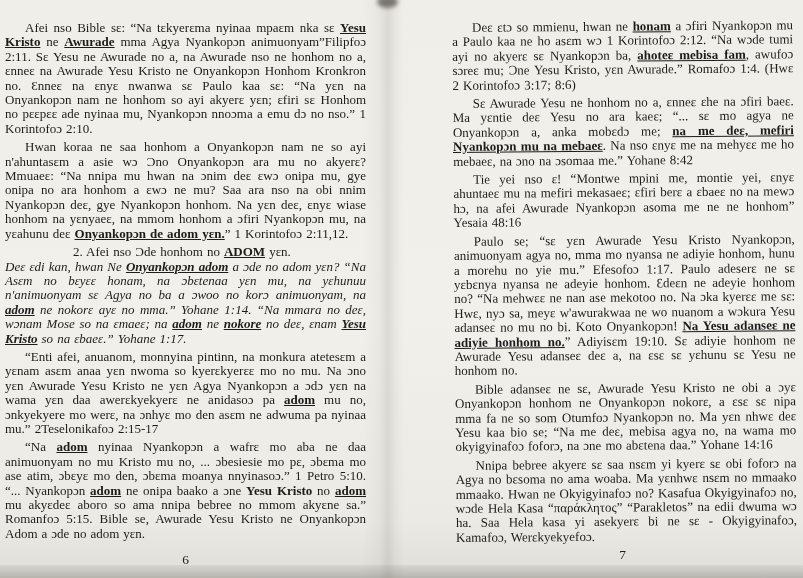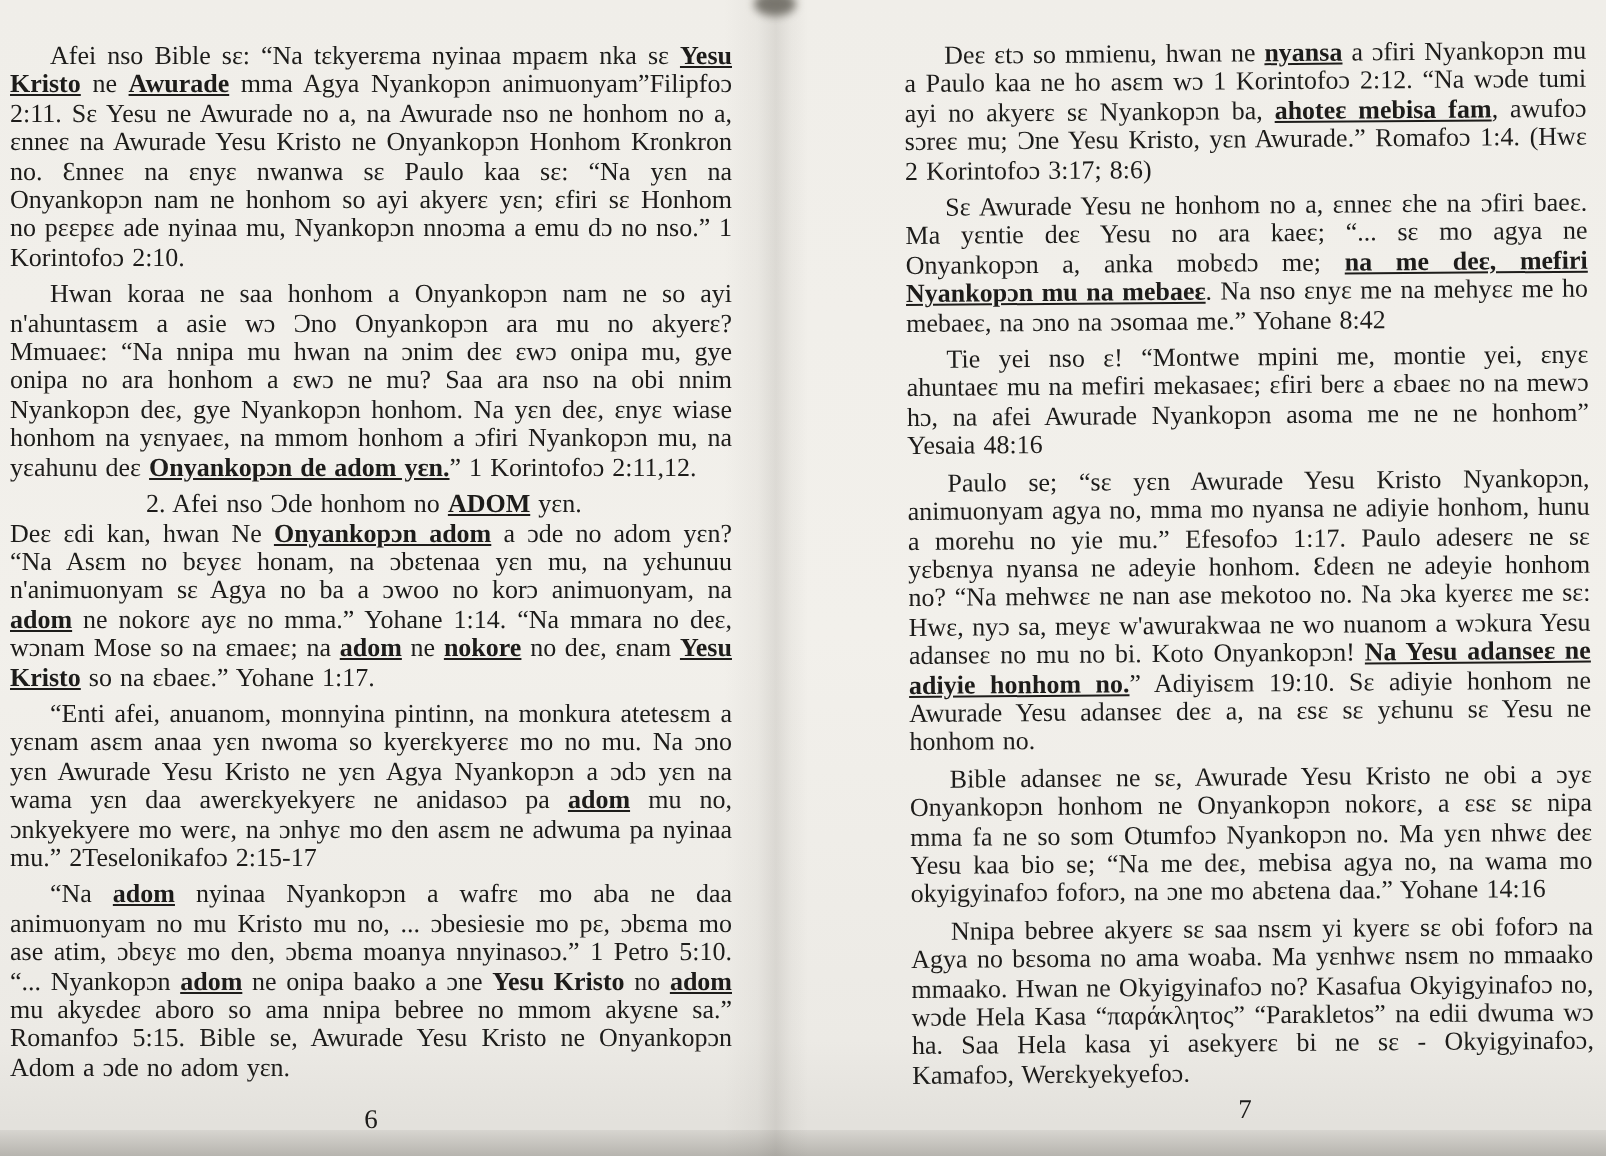--- a/index.html
+++ b/index.html
@@ -31,21 +31,21 @@
     color:#1d1c1a;
     font-size:13px; line-height:14.4px;
   }
   .page-body.left  { left:5px;   width:361px; }
   .page-body.right { left:452px; width:341px; transform:rotate(-0.45deg); transform-origin:top left; }
   .para {
     margin:0 0 4px 0;
     text-align:justify; text-indent:20px;
     word-spacing:0.06em;
   }
-  .para.flush { text-indent:0; }
+  .para.flush { text-indent:0;font-style:italic; }
   .para.list2 { text-indent:68px; }
   .para.tight { margin-bottom:0; }
   .b  { font-weight:bold; }
   .bu { font-weight:bold; text-decoration:underline; }
   .page-number {
     position:absolute; text-align:center;
     color:#1d1c1a; font-size:13.5px;
   }
   .page-number.left  { left:5px;   width:361px; top:552px; }
   .page-number.right { left:452px; width:341px; top:547px; }
@@ -60,21 +60,21 @@
 <div class="page-body left">
     <p class="para"><span>Afei nso Bible sɛ: “Na tɛkyerɛma nyinaa mpaɛm nka sɛ </span><span class="bu">Yesu Kristo</span><span> ne </span><span class="bu">Awurade</span><span> mma Agya Nyankopɔn animuonyam”Filipfoɔ 2:11. Sɛ Yesu ne Awurade no a, na Awurade nso ne honhom no a, ɛnneɛ na Awurade Yesu Kristo ne Onyankopɔn Honhom Kronkron no. Ɛnneɛ na ɛnyɛ nwanwa sɛ Paulo kaa sɛ: “Na yɛn na Onyankopɔn nam ne honhom so ayi akyerɛ yɛn; ɛfiri sɛ Honhom no pɛɛpɛɛ ade nyinaa mu, Nyankopɔn nnoɔma a emu dɔ no nso.” 1 Korintofoɔ 2:10.</span></p>
     <p class="para"><span>Hwan koraa ne saa honhom a Onyankopɔn nam ne so ayi n'ahuntasɛm a asie wɔ Ɔno Onyankopɔn ara mu no akyerɛ? Mmuaeɛ: “Na nnipa mu hwan na ɔnim deɛ ɛwɔ onipa mu, gye onipa no ara honhom a ɛwɔ ne mu? Saa ara nso na obi nnim Nyankopɔn deɛ, gye Nyankopɔn honhom. Na yɛn deɛ, ɛnyɛ wiase honhom na yɛnyaeɛ, na mmom honhom a ɔfiri Nyankopɔn mu, na yɛahunu deɛ </span><span class="bu">Onyankopɔn de adom yɛn.</span><span>” 1 Korintofoɔ 2:11,12.</span></p>
     <p class="para list2 tight"><span>2. Afei nso Ɔde honhom no </span><span class="bu">ADOM</span><span> yɛn.</span></p>
     <p class="para flush"><span>Deɛ ɛdi kan, hwan Ne </span><span class="bu">Onyankopɔn adom</span><span> a ɔde no adom yɛn? “Na Asɛm no bɛyɛɛ honam, na ɔbɛtenaa yɛn mu, na yɛhunuu n'animuonyam sɛ Agya no ba a ɔwoo no korɔ animuonyam, na </span><span class="bu">adom</span><span> ne nokorɛ ayɛ no mma.” Yohane 1:14.  “Na mmara no deɛ, wɔnam Mose so na ɛmaeɛ; na </span><span class="bu">adom</span><span> ne </span><span class="bu">nokore</span><span> no deɛ, ɛnam </span><span class="bu">Yesu Kristo</span><span> so na ɛbaeɛ.” Yohane 1:17.</span></p>
     <p class="para"><span>“Enti afei, anuanom, monnyina pintinn, na monkura atetesɛm a yɛnam asɛm anaa yɛn nwoma so kyerɛkyerɛɛ mo no mu. Na ɔno yɛn Awurade Yesu Kristo ne yɛn Agya Nyankopɔn a ɔdɔ yɛn na wama yɛn daa awerɛkyekyerɛ ne anidasoɔ pa </span><span class="bu">adom</span><span> mu no, ɔnkyekyere mo werɛ, na ɔnhyɛ mo den asɛm ne adwuma pa nyinaa mu.” 2Teselonikafoɔ 2:15-17</span></p>
     <p class="para"><span>“Na </span><span class="bu">adom</span><span> nyinaa Nyankopɔn a wafrɛ mo aba ne daa animuonyam no mu Kristo mu no, ... ɔbesiesie mo pɛ, ɔbɛma mo ase atim, ɔbɛyɛ mo den, ɔbɛma moanya nnyinasoɔ.” 1 Petro 5:10. “... Nyankopɔn </span><span class="bu">adom</span><span> ne onipa baako a ɔne </span><span class="b">Yesu Kristo</span><span> no </span><span class="bu">adom</span><span> mu akyɛdeɛ aboro so ama nnipa bebree no mmom akyɛne sa.” Romanfoɔ 5:15. Bible se, Awurade Yesu Kristo ne Onyankopɔn Adom a ɔde no adom yɛn.</span></p>
   </div>
 
 <div class="page-body right">
-    <p class="para"><span>Deɛ ɛtɔ so mmienu, hwan ne </span><span class="bu">nyansa</span><span> a ɔfiri Nyankopɔn mu a Paulo kaa ne ho asɛm wɔ 1 Korintofoɔ 2:12. “Na wɔde tumi ayi no akyerɛ sɛ Nyankopɔn ba, </span><span class="bu">ahoteɛ mebisa fam</span><span>, awufoɔ sɔreɛ mu; Ɔne Yesu Kristo, yɛn Awurade.” Romafoɔ 1:4. (Hwɛ 2 Korintofoɔ 3:17; 8:6)</span></p>
+    <p class="para"><span>Deɛ ɛtɔ so mmienu, hwan ne </span><span class="bu">honam</span><span> a ɔfiri Nyankopɔn mu a Paulo kaa ne ho asɛm wɔ 1 Korintofoɔ 2:12. “Na wɔde tumi ayi no akyerɛ sɛ Nyankopɔn ba, </span><span class="bu">ahoteɛ mebisa fam</span><span>, awufoɔ sɔreɛ mu; Ɔne Yesu Kristo, yɛn Awurade.” Romafoɔ 1:4. (Hwɛ 2 Korintofoɔ 3:17; 8:6)</span></p>
     <p class="para"><span>Sɛ Awurade Yesu ne honhom no a, ɛnneɛ ɛhe na ɔfiri baeɛ. Ma yɛntie deɛ Yesu no ara kaeɛ; “... sɛ mo agya ne Onyankopɔn a, anka mobɛdɔ me; </span><span class="bu">na me deɛ, mefiri Nyankopɔn mu na mebaeɛ</span><span>. Na nso ɛnyɛ me na mehyɛɛ me ho mebaeɛ, na ɔno na ɔsomaa me.” Yohane 8:42</span></p>
     <p class="para"><span>Tie yei nso ɛ! “Montwe mpini me, montie yei, ɛnyɛ ahuntaeɛ mu na mefiri mekasaeɛ; ɛfiri berɛ a ɛbaeɛ no na mewɔ hɔ, na afei Awurade Nyankopɔn asoma me ne ne honhom” Yesaia 48:16</span></p>
     <p class="para"><span>Paulo se; “sɛ yɛn Awurade Yesu Kristo Nyankopɔn, animuonyam agya no, mma mo nyansa ne adiyie honhom, hunu a morehu no yie mu.” Efesofoɔ 1:17.  Paulo adeserɛ ne sɛ yɛbɛnya nyansa ne adeyie honhom. Ɛdeɛn ne adeyie honhom no? “Na mehwɛɛ ne nan ase mekotoo no. Na ɔka kyerɛɛ me sɛ: Hwɛ, nyɔ sa, meyɛ w'awurakwaa ne wo nuanom a wɔkura Yesu adanseɛ no mu no bi. Koto Onyankopɔn! </span><span class="bu">Na Yesu adanseɛ ne adiyie honhom no.</span><span>” Adiyisɛm 19:10. Sɛ adiyie honhom ne Awurade Yesu adanseɛ deɛ a, na ɛsɛ sɛ yɛhunu sɛ Yesu ne honhom no.</span></p>
     <p class="para"><span>Bible adanseɛ ne sɛ, Awurade Yesu Kristo ne obi a ɔyɛ Onyankopɔn honhom ne Onyankopɔn nokorɛ, a ɛsɛ sɛ nipa mma fa ne so som Otumfoɔ Nyankopɔn no.  Ma yɛn nhwɛ deɛ Yesu kaa bio se; “Na me deɛ, mebisa agya no, na wama mo okyigyinafoɔ foforɔ, na ɔne mo abɛtena daa.” Yohane 14:16</span></p>
     <p class="para"><span>Nnipa bebree akyerɛ sɛ saa nsɛm yi kyerɛ sɛ obi foforɔ na Agya no bɛsoma no ama woaba. Ma yɛnhwɛ nsɛm no mmaako mmaako. Hwan ne Okyigyinafoɔ no?  Kasafua Okyigyinafoɔ no, wɔde Hela Kasa “παράκλητος” “Parakletos” na edii dwuma wɔ ha. Saa Hela kasa yi asekyerɛ bi ne sɛ - Okyigyinafoɔ, Kamafoɔ, Werɛkyekyefoɔ.</span></p>
   </div>
 
 <div class="page-number left">6</div>
 
 <div class="page-number right">7</div>

